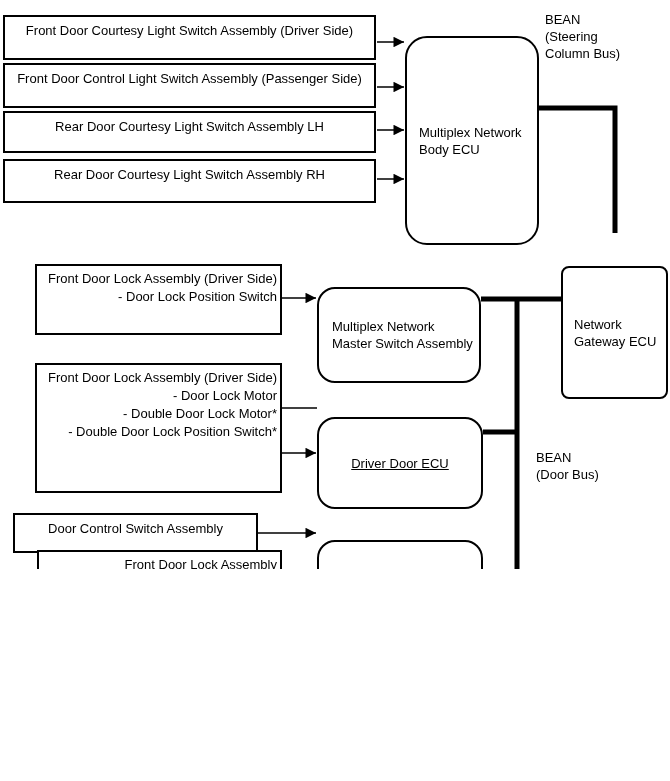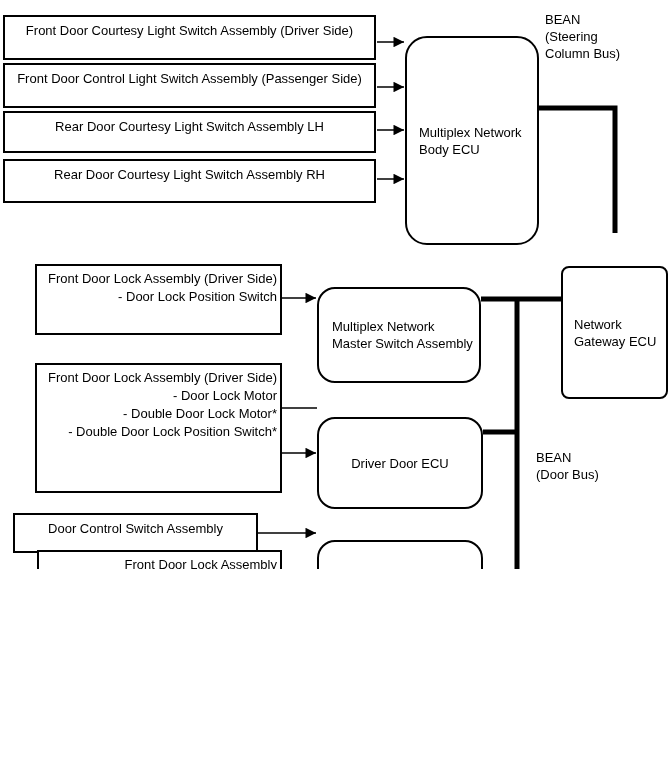--- a/index.html
+++ b/index.html
@@ -12,21 +12,21 @@
     position:absolute;border:2px solid #000;background:#fff;box-sizing:border-box;
     font-size:13px;line-height:17px;white-space:pre-line;
   }
   .rbox.topcenter{text-align:center;padding-top:5px;}
   .rbox.lefttext{text-align:right;padding:4px 3px 16px 6px;line-height:18px;margin-left:24px;}
   .round{
     position:absolute;border:2px solid #000;background:#fff;box-sizing:border-box;
     border-radius:18px;display:flex;font-size:13px;line-height:17px;white-space:pre-line;margin-top:33px;
   }
   .round.vcenter-left{align-items:center;justify-content:flex-start;text-align:left;}
-  .round.vcenter-center{align-items:center;justify-content:center;text-align:left;}
+  .round.vcenter-center{align-items:center;justify-content:center;text-align:left;text-decoration:underline;}
   .floatlabel{
     position:absolute;font-size:13px;line-height:17px;white-space:pre-line;text-align:left;
   }
   .bus{stroke:#000;stroke-width:5;fill:none;}
   .arrow{stroke:#000;stroke-width:1.5;fill:none;}
 </style>
 </head>
 <body>
 
 <div class="canvas">

